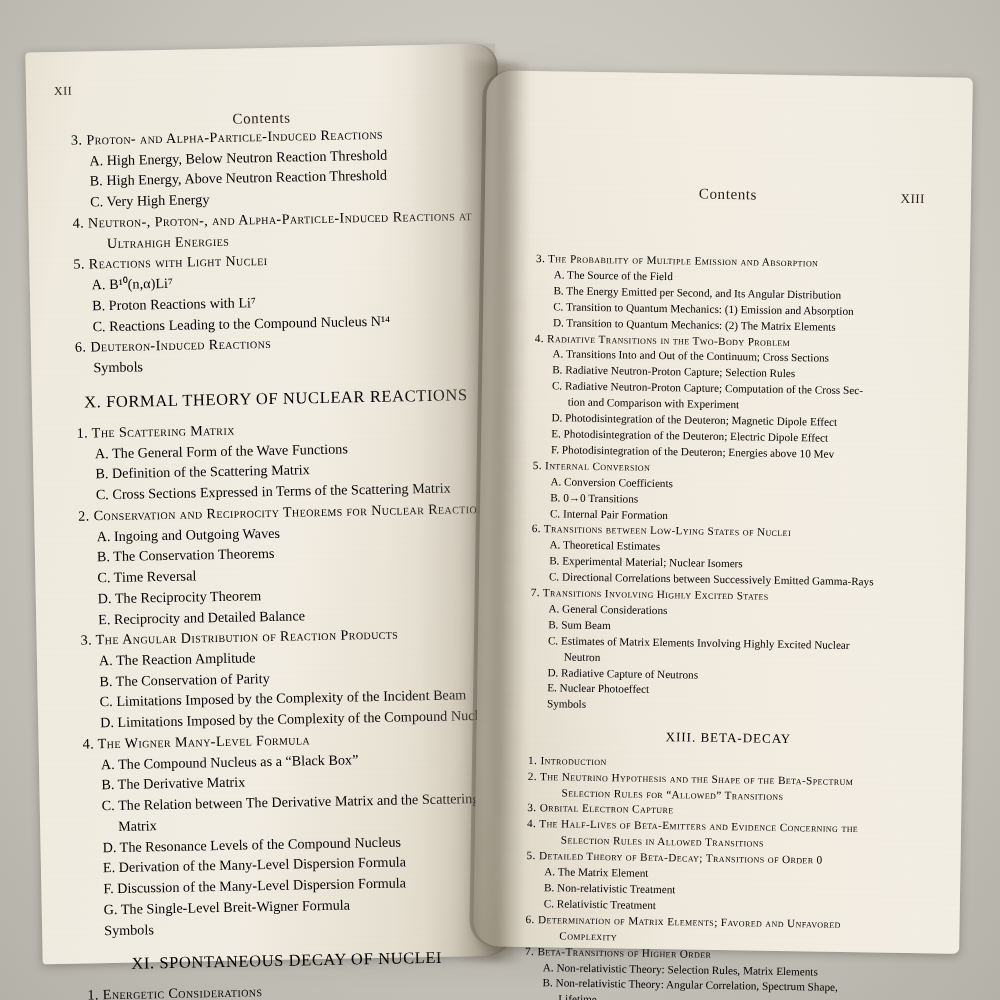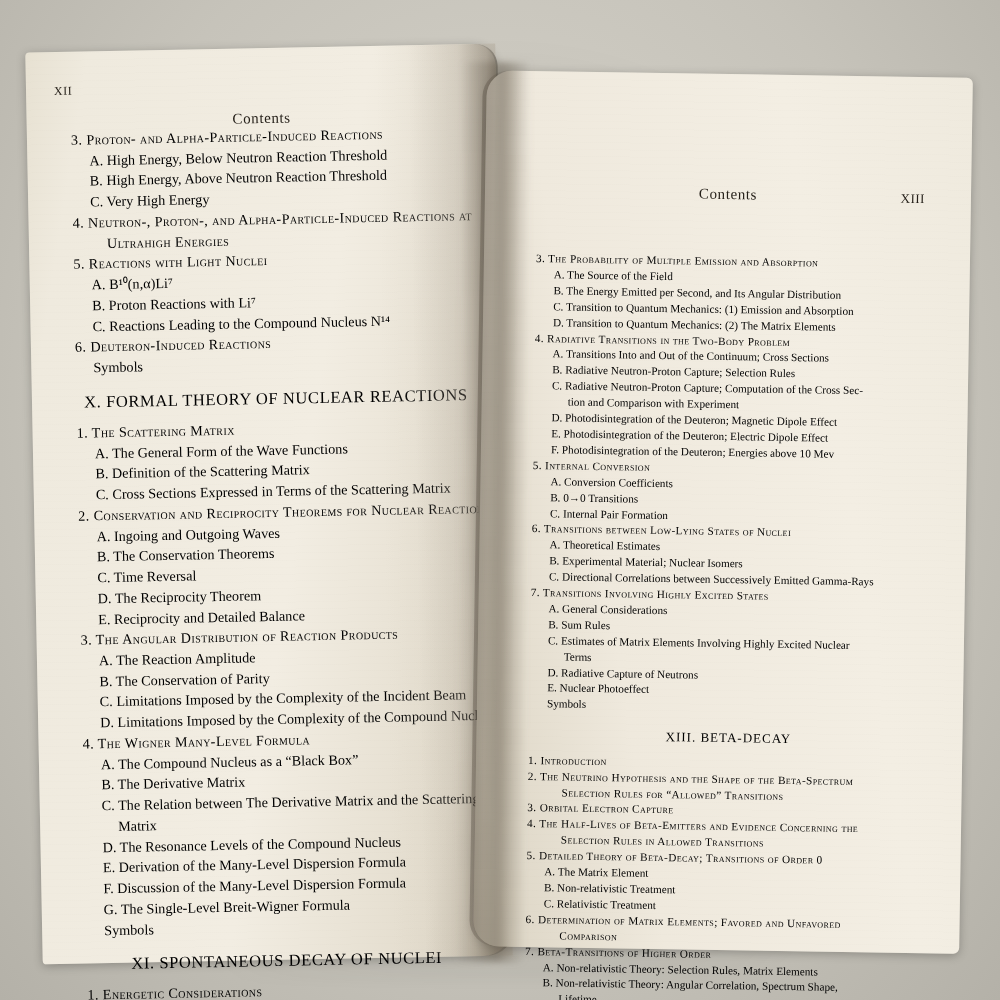--- a/index.html
+++ b/index.html
@@ -185,41 +185,41 @@
             <div class="line l0"><span class="sc">5. Internal Conversion</span></div>
             <div class="line l1"><span>A. Conversion Coefficients</span></div>
             <div class="line l1"><span>B. 0→0 Transitions</span></div>
             <div class="line l1"><span>C. Internal Pair Formation</span></div>
             <div class="line l0"><span class="sc">6. Transitions between Low-Lying States of Nuclei</span></div>
             <div class="line l1"><span>A. Theoretical Estimates</span></div>
             <div class="line l1"><span>B. Experimental Material; Nuclear Isomers</span></div>
             <div class="line l1"><span>C. Directional Correlations between Successively Emitted Gamma-Rays</span></div>
             <div class="line l0"><span class="sc">7. Transitions Involving Highly Excited States</span></div>
             <div class="line l1"><span>A. General Considerations</span></div>
-            <div class="line l1"><span>B. Sum Rules</span></div>
+            <div class="line l1"><span>B. Sum Beam</span></div>
             <div class="line l1"><span>C. Estimates of Matrix Elements Involving Highly Excited Nuclear</span></div>
-            <div class="line l1 l2"><span>Terms</span></div>
+            <div class="line l1 l2"><span>Neutron</span></div>
             <div class="line l1"><span>D. Radiative Capture of Neutrons</span></div>
             <div class="line l1"><span>E. Nuclear Photoeffect</span></div>
             <div class="line l0" style="margin-left: 18px;"><span>Symbols</span></div>
           </div>
         <div class="chap2">XIII. BETA-DECAY</div>
         <div id="right-list-2">
             <div class="line l0"><span class="sc">1. Introduction</span></div>
             <div class="line l0"><span class="sc">2. The Neutrino Hypothesis and the Shape of the Beta-Spectrum</span></div>
             <div class="line l0 l2"><span class="sc">Selection Rules for “Allowed” Transitions</span></div>
             <div class="line l0"><span class="sc">3. Orbital Electron Capture</span></div>
             <div class="line l0"><span class="sc">4. The Half-Lives of Beta-Emitters and Evidence Concerning the</span></div>
             <div class="line l0 l2"><span class="sc">Selection Rules in Allowed Transitions</span></div>
             <div class="line l0"><span class="sc">5. Detailed Theory of Beta-Decay; Transitions of Order 0</span></div>
             <div class="line l1"><span>A. The Matrix Element</span></div>
             <div class="line l1"><span>B. Non-relativistic Treatment</span></div>
             <div class="line l1"><span>C. Relativistic Treatment</span></div>
             <div class="line l0"><span class="sc">6. Determination of Matrix Elements; Favored and Unfavored</span></div>
-            <div class="line l0 l2"><span class="sc">Comparison</span></div>
+            <div class="line l0 l2"><span class="sc">Complexity</span></div>
             <div class="line l0"><span class="sc">7. Beta-Transitions of Higher Order</span></div>
             <div class="line l1"><span>A. Non-relativistic Theory: Selection Rules, Matrix Elements</span></div>
             <div class="line l1"><span>B. Non-relativistic Theory: Angular Correlation, Spectrum Shape,</span></div>
             <div class="line l1 l2"><span>Lifetime</span></div>
           </div>
       </div>
 
       <div class="spine-edge"></div>
     </div>
 

